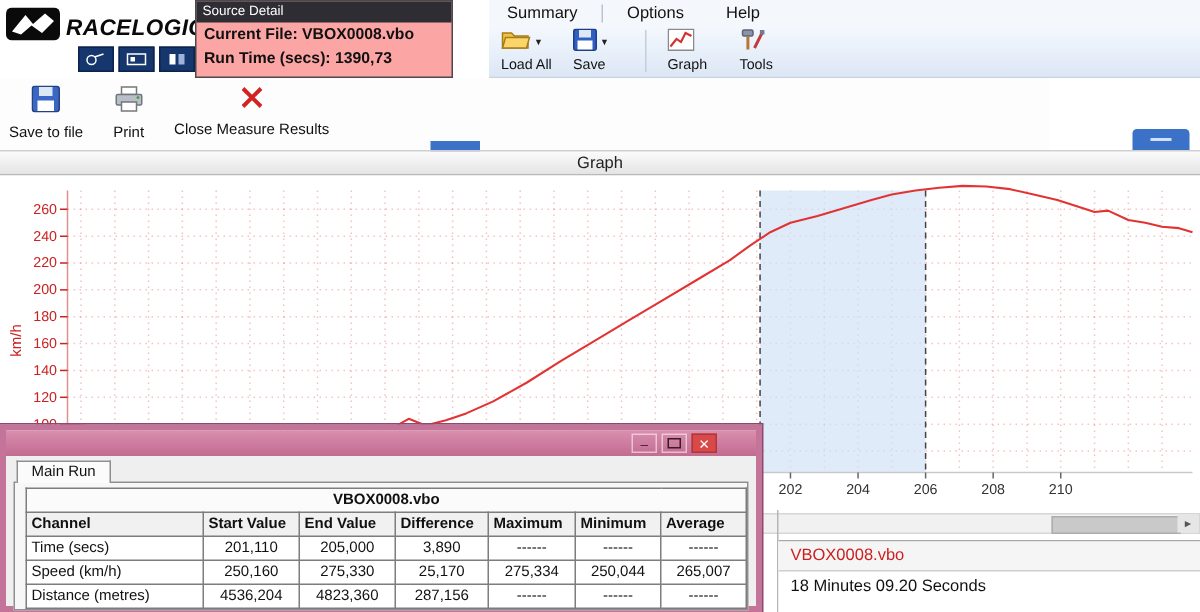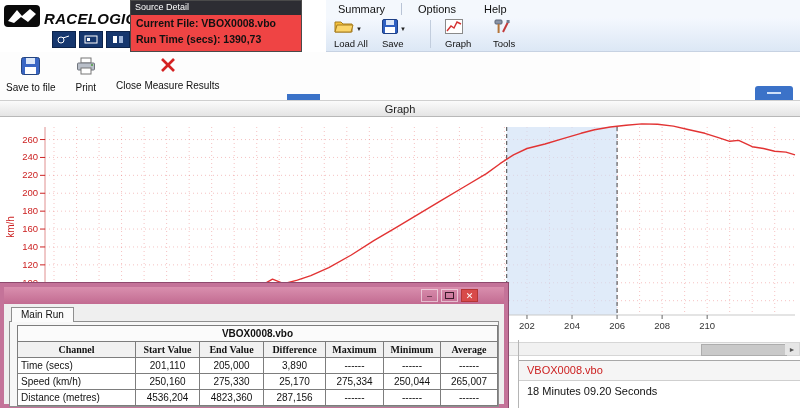--- a/index.html
+++ b/index.html
@@ -8,21 +8,21 @@
   .abs{position:absolute;}
 
   
   #logo-block{left:0;top:0;width:130px;height:52px;background:#fff;}
   #logo-row{left:4px;top:5px;display:flex;align-items:center;gap:4px;}
   #logo-text{font-weight:800;font-style:italic;font-size:15px;letter-spacing:.3px;color:#0a0a0a;}
   #logo-tiles{left:52px;top:31px;display:flex;gap:3px;}
   .tile{width:22px;height:15px;background:#16376e;border:1px solid #0c234a;
         display:flex;align-items:center;justify-content:center;}
 
-  #source-detail{left:130px;top:0;width:172px;height:52px;background:#ef4444;
+  #source-detail{left:130px;top:0;width:172px;height:52px;background:#fca5a5;
                  border:1px solid #4a4a4a;box-sizing:border-box;}
   #source-detail .hd{background:#2d2d33;color:#fff;font-size:9px;padding:1px 4px;height:12px;}
   #source-detail .ln{font-size:10.5px;font-weight:bold;padding:2px 5px;}
 
   #menubar{left:326px;top:0;width:474px;height:18px;background:#f4f8fd;
            border-bottom:1px solid #d4dcea;display:flex;align-items:center;
            gap:4px;font-size:11px;}
   .menu-item{padding:1px 12px;cursor:default;}
   .menu-sep{width:1px;height:12px;background:#b9c4d6;}
 
@@ -79,21 +79,21 @@
      font-size:9px;color:#3a1a2a;border:1px solid rgba(255,255,255,.55);box-sizing:border-box;}
   #btn-max span{display:block;width:7px;height:5px;border:1px solid #3a1a2a;}
   #btn-close{background:#d84a4a;color:#fff;border-color:#b53535;}
   #popup-tab{display:inline-block;margin:3px 0 0 7px;padding:1px 9px 2px;background:#fbfbfb;
      border:1px solid #8f8f8f;border-bottom:none;font-size:10px;position:relative;z-index:2;}
   #tab-panel{margin:-1px 5px 0 5px;background:#f7f7f7;border:1px solid #8f8f8f;
      height:86px;overflow:hidden;padding:3px 0 0 7px;box-sizing:border-box;}
   #measure-table{border-collapse:collapse;font-size:10px;background:#fff;table-layout:fixed;}
   #measure-table td{border:1px solid #7d7d7d;padding:1px 3px;height:13px;overflow:hidden;white-space:nowrap;}
   #measure-table .t-title td{text-align:center;font-weight:bold;background:#fbfbfb;}
-  #measure-table .t-head td{text-align:center;font-weight:bold;background:#f1f1f1;font-family:Liberation Serif, serif;}
+  #measure-table .t-head td{font-weight:bold;background:#f1f1f1;}
   #measure-table .t-row td{text-align:center;}
   #measure-table .t-row td.ch{text-align:left;}
 </style>
 </head>
 <body>
 
 <div id="app">
 
   <div class="abs" id="logo-block">
     <div class="abs" id="logo-row">

